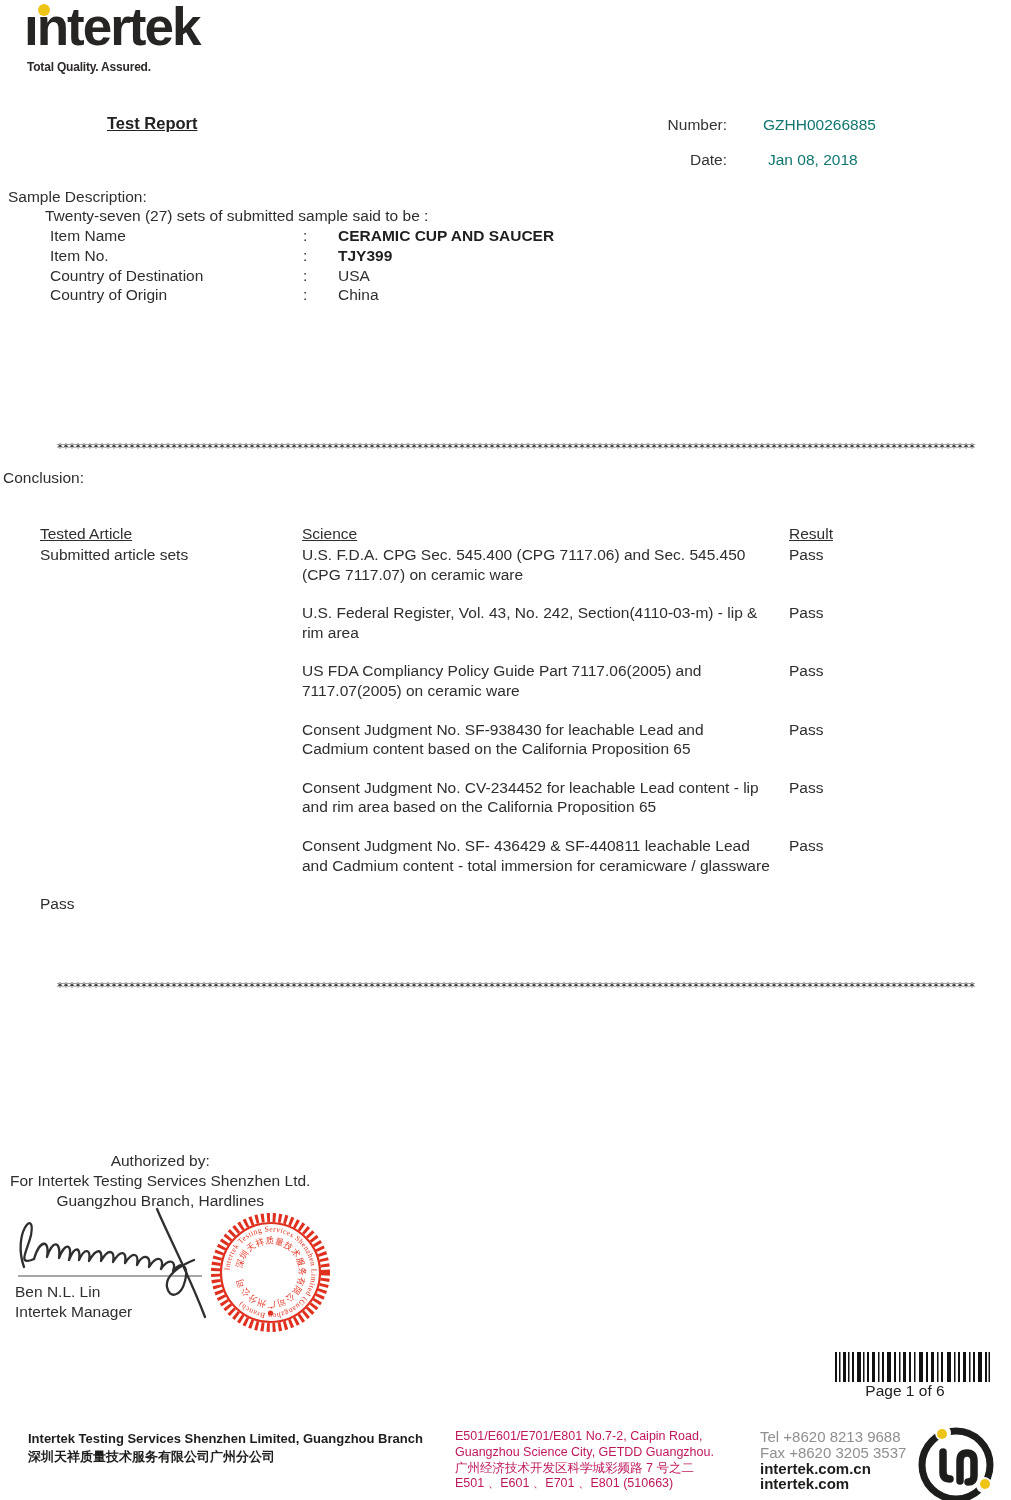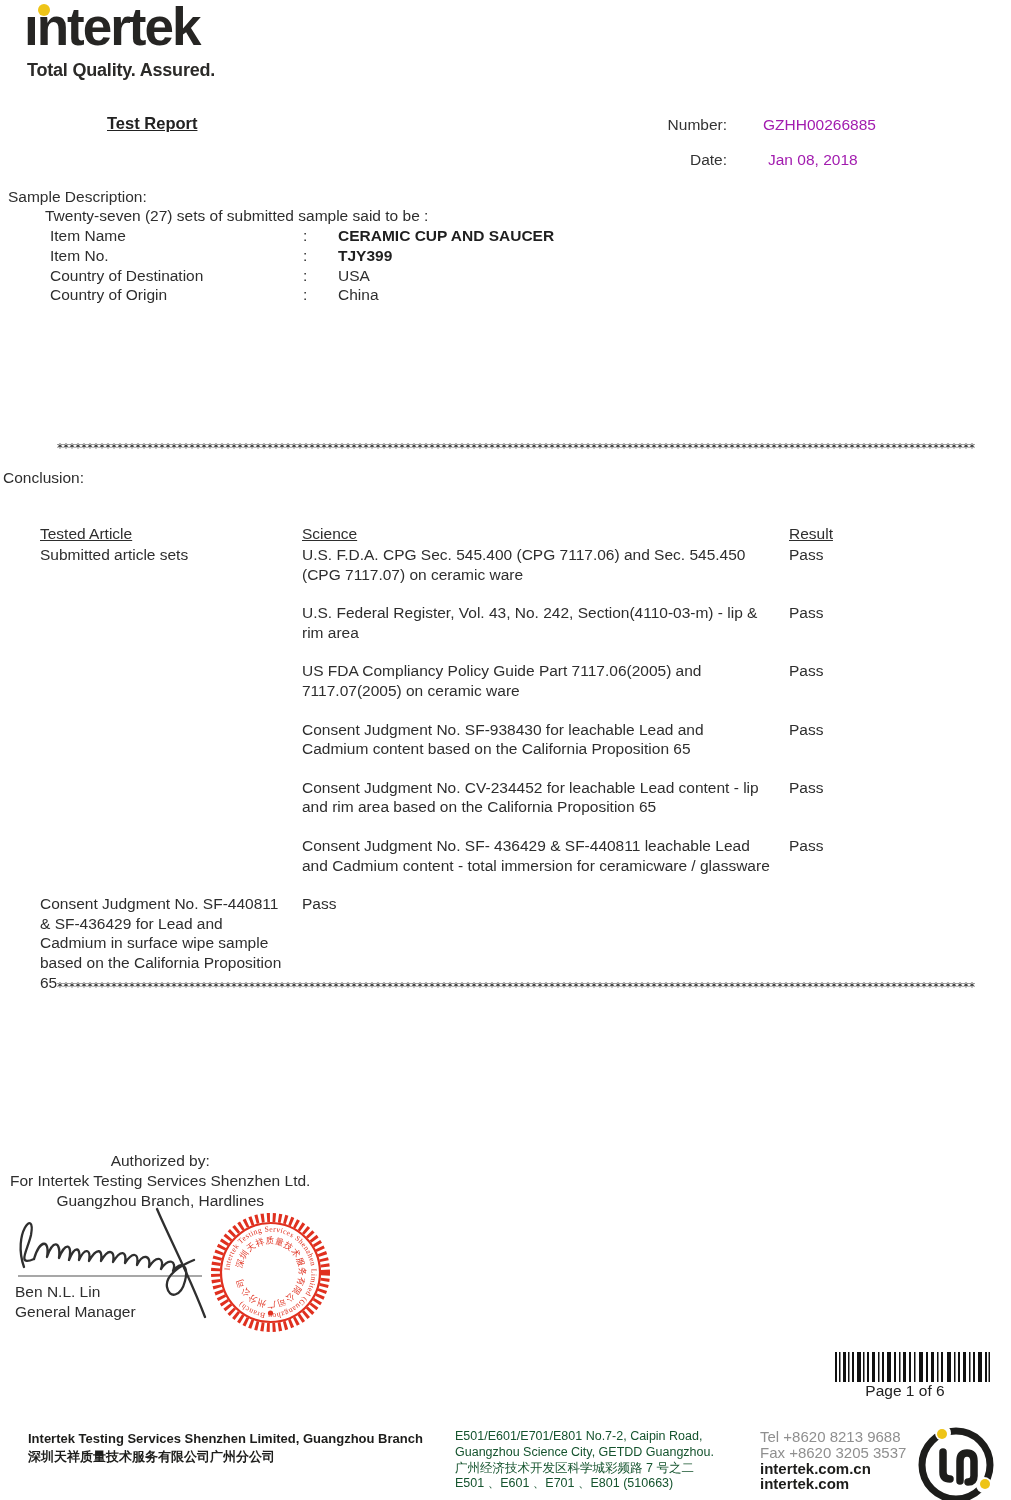--- a/index.html
+++ b/index.html
@@ -14,33 +14,33 @@
   
   .logo-word {
     left:24px; top:-4px;
     font-size:53px; font-weight:bold; letter-spacing:-2px; color:#262523;
   }
   .logo-dot {
     left:38px; top:4px; width:12px; height:12px; border-radius:50%;
     background:#eec417;
   }
   .tagline {
-    left:27px; top:60px; font-size:18px; font-weight:bold; color:#2b2a28;
+    left:27px; top:60px; font-size:12px; font-weight:bold; color:#2b2a28;
     letter-spacing:-0.2px;
   }
 
   
   .report-title {
     left:107px; top:114px; font-size:16.5px; font-weight:bold;
     text-decoration:underline; color:#222;
   }
   .hdr-label { font-size:15.5px; color:#333; text-align:right; width:127px; }
   .num-label { left:600px; top:116px; }
   .date-label { left:600px; top:151px; }
-  .hdr-value { font-size:15.5px; color:#a21caf; }
+  .hdr-value { font-size:15.5px; color:#0f766e; }
   .num-value { left:763px; top:116px; }
   .date-value { left:768px; top:151px; }
 
   
   .sample-label { left:8px; top:188px; font-size:15.5px; }
   .sample-intro { left:45px; top:207px; font-size:15.5px; }
   .sample-fields { left:50px; top:226px; width:640px; }
   .s-row { display:grid; grid-template-columns:253px 35px auto; line-height:19.8px; font-size:15.5px; }
   .s-val.bold { font-weight:bold; color:#1f1f1f; }
 
@@ -68,21 +68,21 @@
   .signer-name { left:15px; top:1283px; font-size:15.5px; }
   .signer-title { left:15px; top:1303px; font-size:15.5px; }
   .stamp-svg { left:208px; top:1210px; }
 
   
   .barcode-svg { left:835px; top:1352px; }
   .page-label { left:820px; top:1382px; width:170px; text-align:center; font-size:15.5px; color:#222; }
 
   
   .f-left { left:28px; top:1430px; font-size:13px; font-weight:bold; color:#1d1d1b; line-height:17.5px; width:410px; }
-  .f-mid { left:455px; top:1429px; font-size:12.5px; color:#14532d; line-height:15.8px; width:300px; }
+  .f-mid { left:455px; top:1429px; font-size:12.5px; color:#be185d; line-height:15.8px; width:300px; }
   .f-right { left:760px; top:1429px; font-size:15px; color:#8f8f8f; line-height:15.8px; width:150px; }
   .f-right .web { font-weight:bold; color:#1d1d1b; }
   .f-icon { left:910px; top:1421px; }
 </style>
 </head>
 <body>
 
 <div class="abs logo-word">ıntertek</div>
 <div class="abs logo-dot"></div>
 <div class="abs tagline">Total Quality. Assured.</div>
@@ -151,21 +151,20 @@
     <div class="c-article"></div>
     <div class="c-standard">Consent Judgment No. CV-234452 for leachable Lead content - lip and rim area based on the California Proposition 65</div>
     <div class="c-result">Pass</div>
   </div>
   <div class="c-row">
     <div class="c-article"></div>
     <div class="c-standard">Consent Judgment No. SF- 436429 &amp; SF-440811 leachable Lead and Cadmium content - total immersion for ceramicware / glassware</div>
     <div class="c-result">Pass</div>
   </div>
   <div class="c-row">
-    <div class="c-standard">Consent Judgment No. SF-440811 &amp; SF-436429 for Lead and Cadmium in surface wipe sample based on the California Proposition 65</div>
     <div class="c-result">Pass</div>
   </div>
 </div>
 
 <div class="abs sep sep2">********************************************************************************************************************************************************************************************************</div>
 
 <div class="abs auth-block">
   <div>Authorized by:</div>
   <div>For Intertek Testing Services Shenzhen Ltd.</div>
   <div>Guangzhou Branch, Hardlines</div>
@@ -174,21 +173,21 @@
 <svg class="abs signature-svg" width="232" height="122" viewBox="0 0 232 122">
   <line x1="10" y1="73" x2="194" y2="73" stroke="#8a8a8a" stroke-width="1.4"></line>
   <g fill="none" stroke="#2f2f2f" stroke-width="2.3" stroke-linecap="round" stroke-linejoin="round">
     <path d="M16,64 C4,30 28,4 23,32 C20,46 8,64 26,56"></path>
     <path d="M26,56 C32,36 42,36 39,54 C45,36 53,38 51,55 C57,39 65,40 61,57 C67,42 73,44 71,57 C77,44 83,46 81,58 C89,44 95,46 93,58 C101,44 107,48 105,59 C113,46 119,48 117,60 C125,48 131,50 129,62 C135,50 143,52 141,64 C149,51 157,55 153,66 C161,54 169,58 165,68 C173,57 181,62 177,78 C173,94 161,96 159,84 C157,73 171,63 186,57"></path>
     <path d="M149,6 C160,32 181,72 197,114"></path>
   </g>
 </svg>
 
 <div class="abs signer-name">Ben N.L. Lin</div>
-<div class="abs signer-title">General Manager</div>
+<div class="abs signer-title">Intertek Manager</div>
 
 <svg class="abs stamp-svg" width="125" height="125" viewBox="0 0 125 125">
   <defs>
     <path id="arcEn" d="M62.5,62.5 m -41,0 a 41,41 0 1,1 82,0 a 41,41 0 1,1 -82,0"></path>
     <path id="arcCn" d="M62.5,62.5 m -29,0 a 29,29 0 1,1 58,0 a 29,29 0 1,1 -58,0"></path>
   </defs>
   <circle cx="62.5" cy="62.5" r="55" fill="none" stroke="#e0301f" stroke-width="9" stroke-dasharray="3 2.8"></circle>
   <circle cx="62.5" cy="62.5" r="49.5" fill="none" stroke="#e0301f" stroke-width="2.2"></circle>
   <text font-size="7.6" fill="#e0301f" font-family="Liberation Serif, DejaVu Serif, serif" letter-spacing="0.4">
     <textPath href="#arcEn" startOffset="2">Intertek Testing Services Shenzhen Limited (Guangzhou Branch)</textPath>

